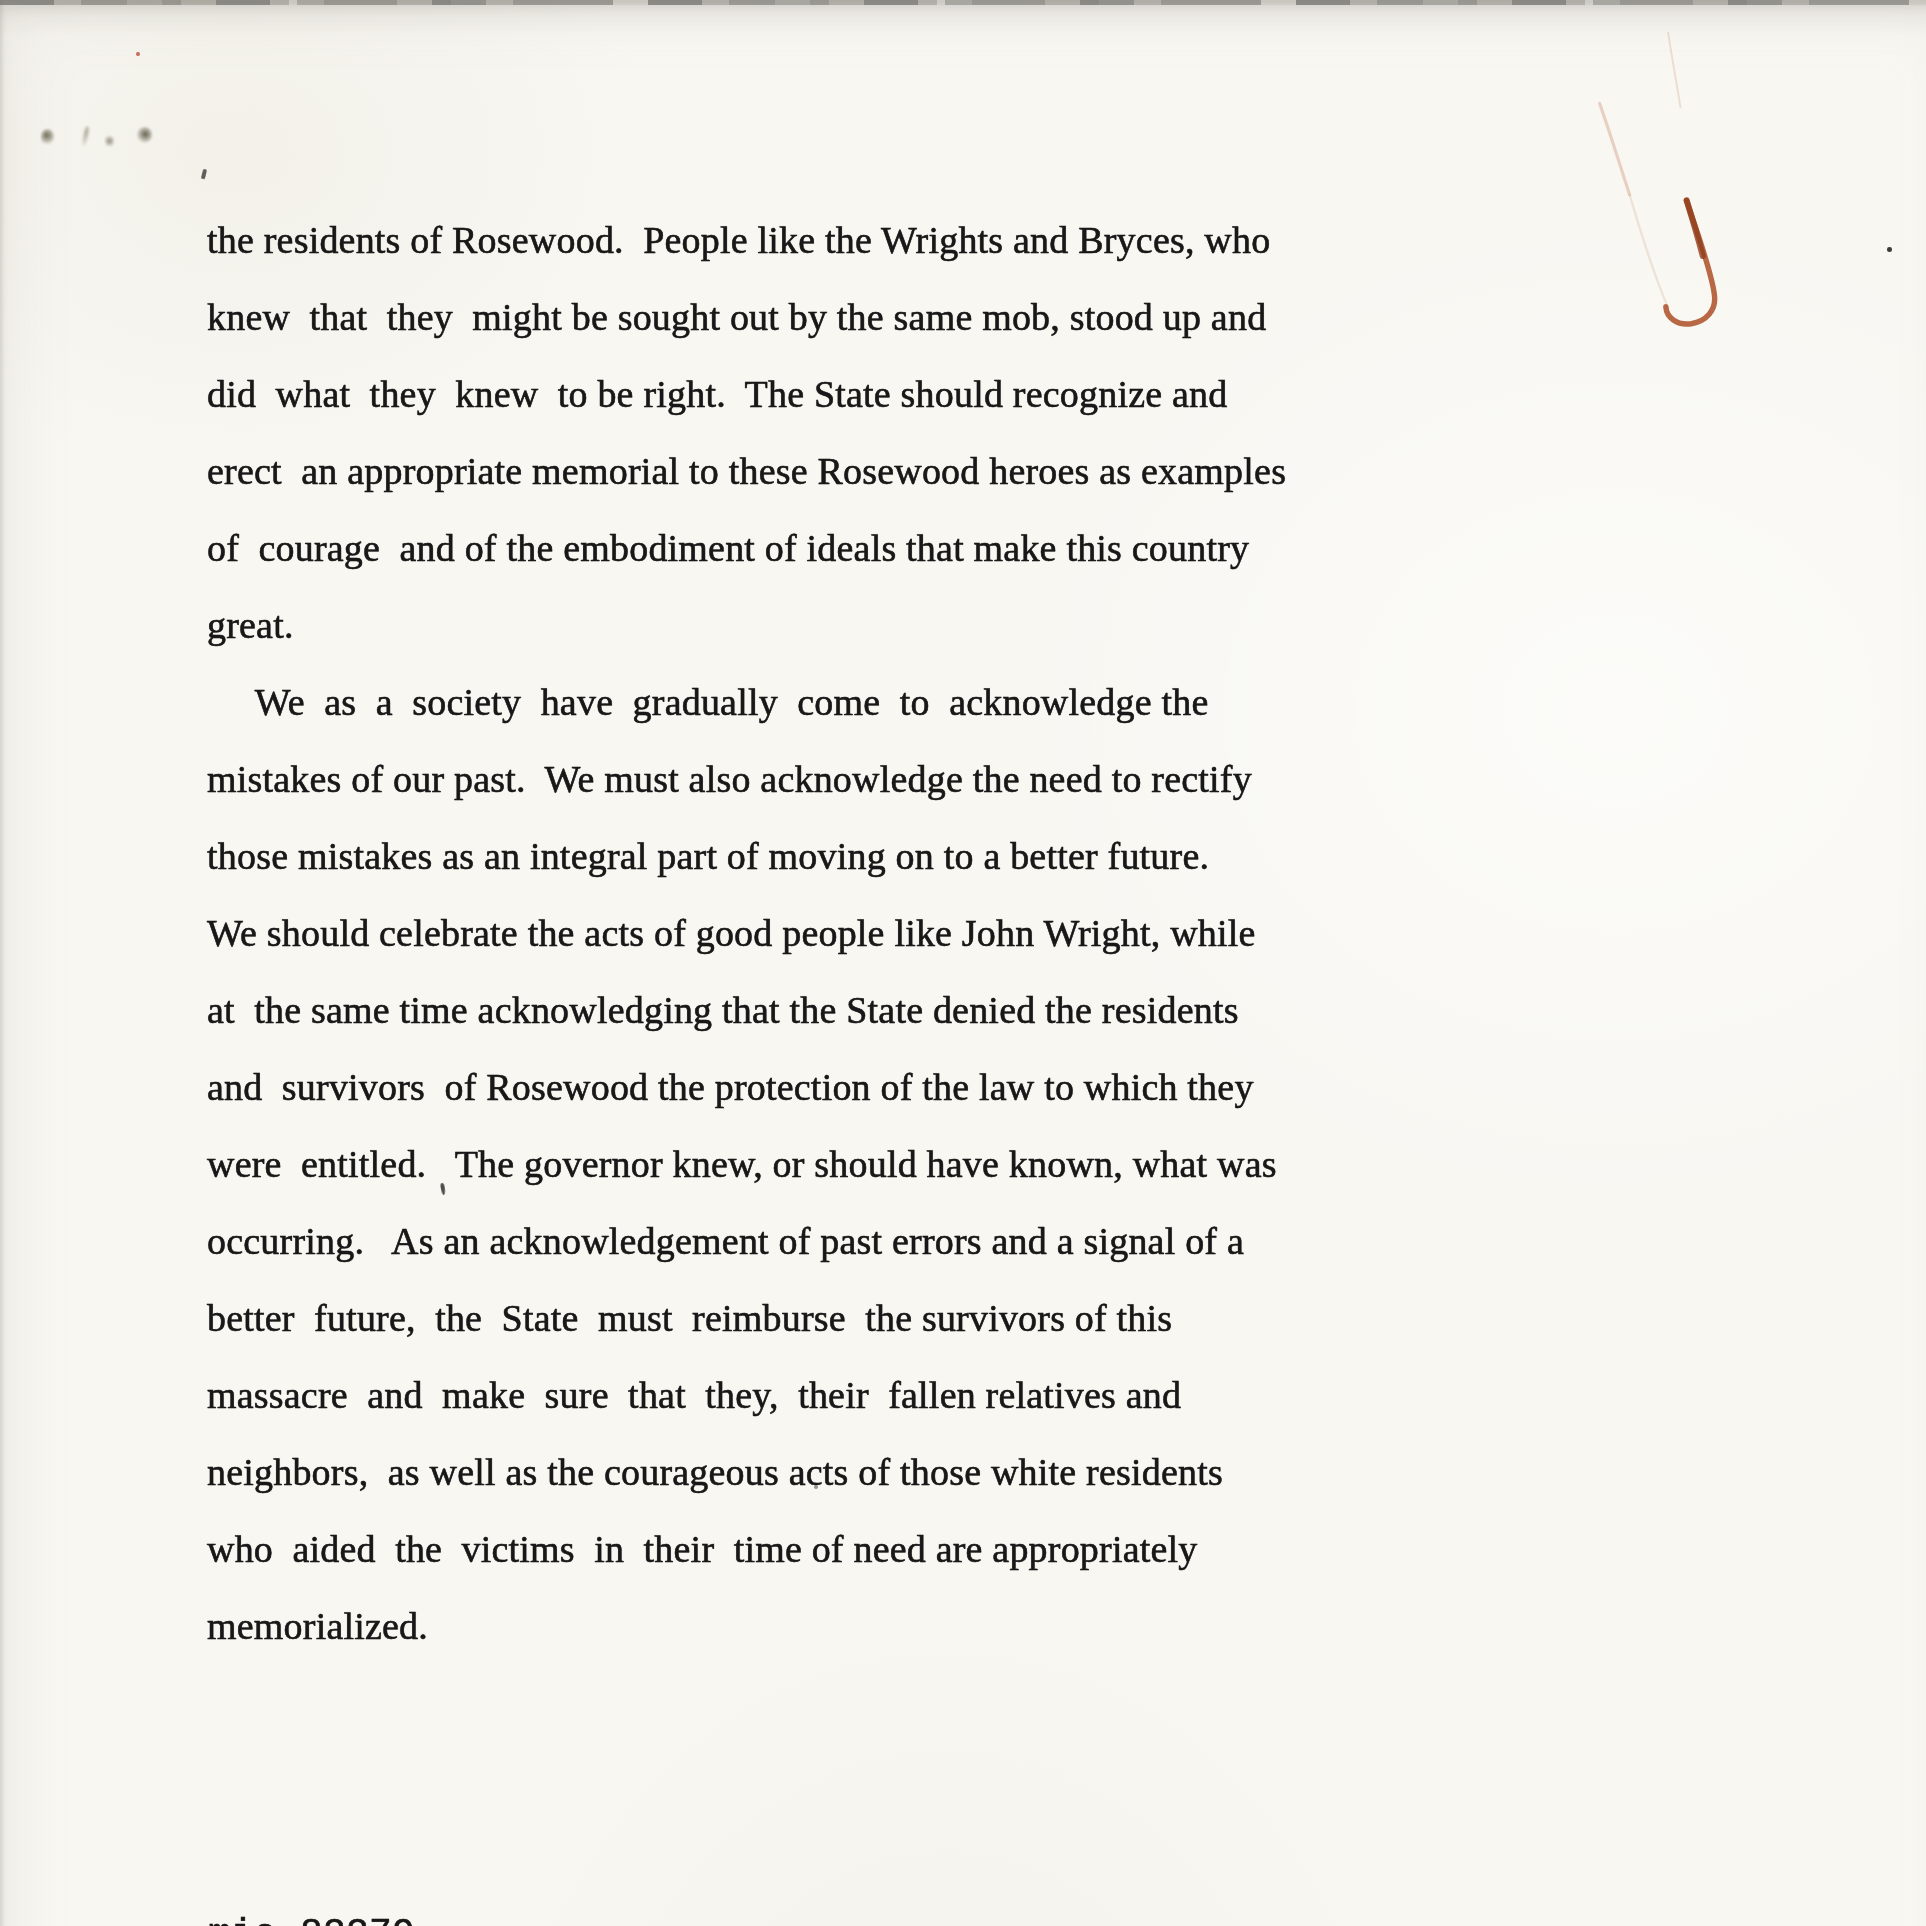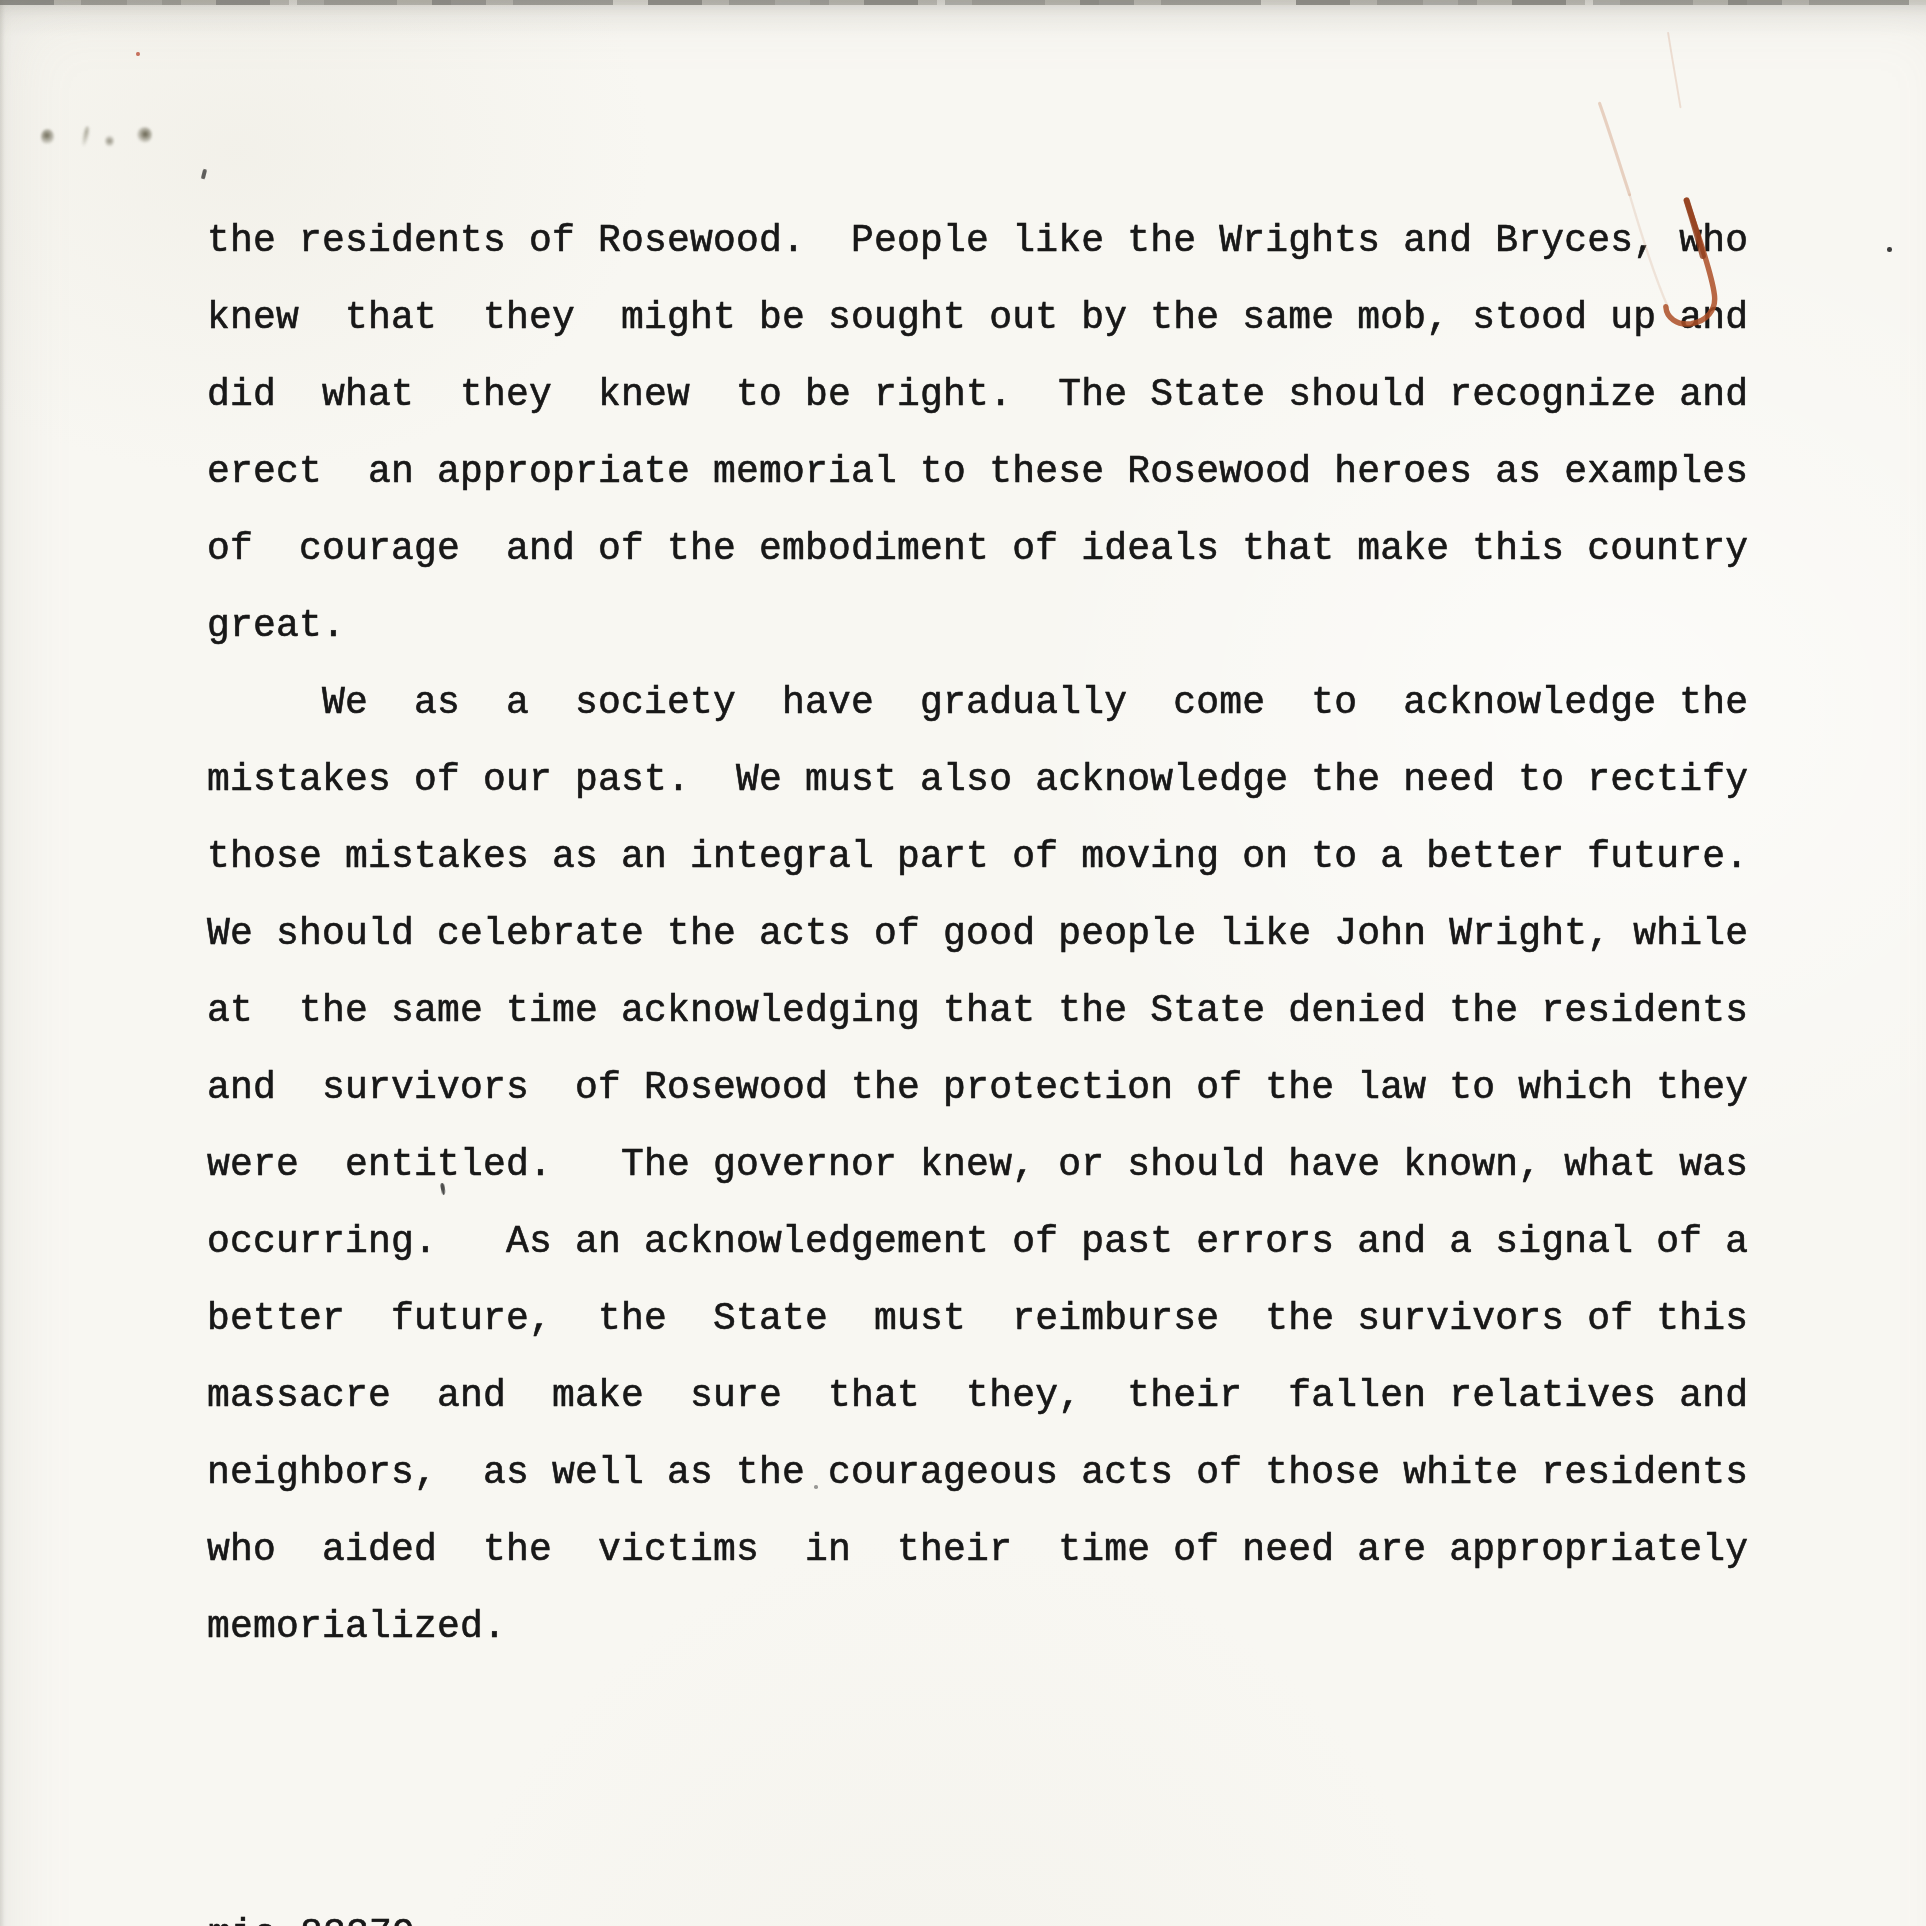--- a/index.html
+++ b/index.html
@@ -26,21 +26,21 @@
     box-shadow:inset 0 0 73px rgba(148,146,136,.16), inset 0 3.9px 11.6px rgba(120,118,108,.14);
   }
   
   .typetext{
     font-size:38px;line-height:77px;letter-spacing:0.2px;white-space:pre;
     -webkit-text-stroke:0.5px var(--ink-color);
     text-shadow:0 0 0.8px rgba(20,20,20,.55);
     filter:blur(0.1px);
   }
   .doc{position:absolute;left:207px;top:202px;}
-  .line{height:77px;}
+  .line{height:77px;font-family:Liberation Serif, serif;}
   .footer-id{position:absolute;left:208px;top:1896px;}
   
   .edge-top-line{
     position:absolute;left:0;top:0;width:100%;height:5px;opacity:.6;filter:blur(0.4px);
     background:
       repeating-linear-gradient(90deg, rgba(55,55,52,.75) 0 54px, rgba(55,55,52,.08) 54px 81px, rgba(55,55,52,.5) 81px 181px, rgba(90,86,70,.15) 181px 216px),
       repeating-linear-gradient(90deg, rgba(70,68,60,.4) 0 127px, transparent 127px 162px);
   }
   .edge-top-band{
     position:absolute;left:0;top:0;width:100%;height:46px;pointer-events:none;

